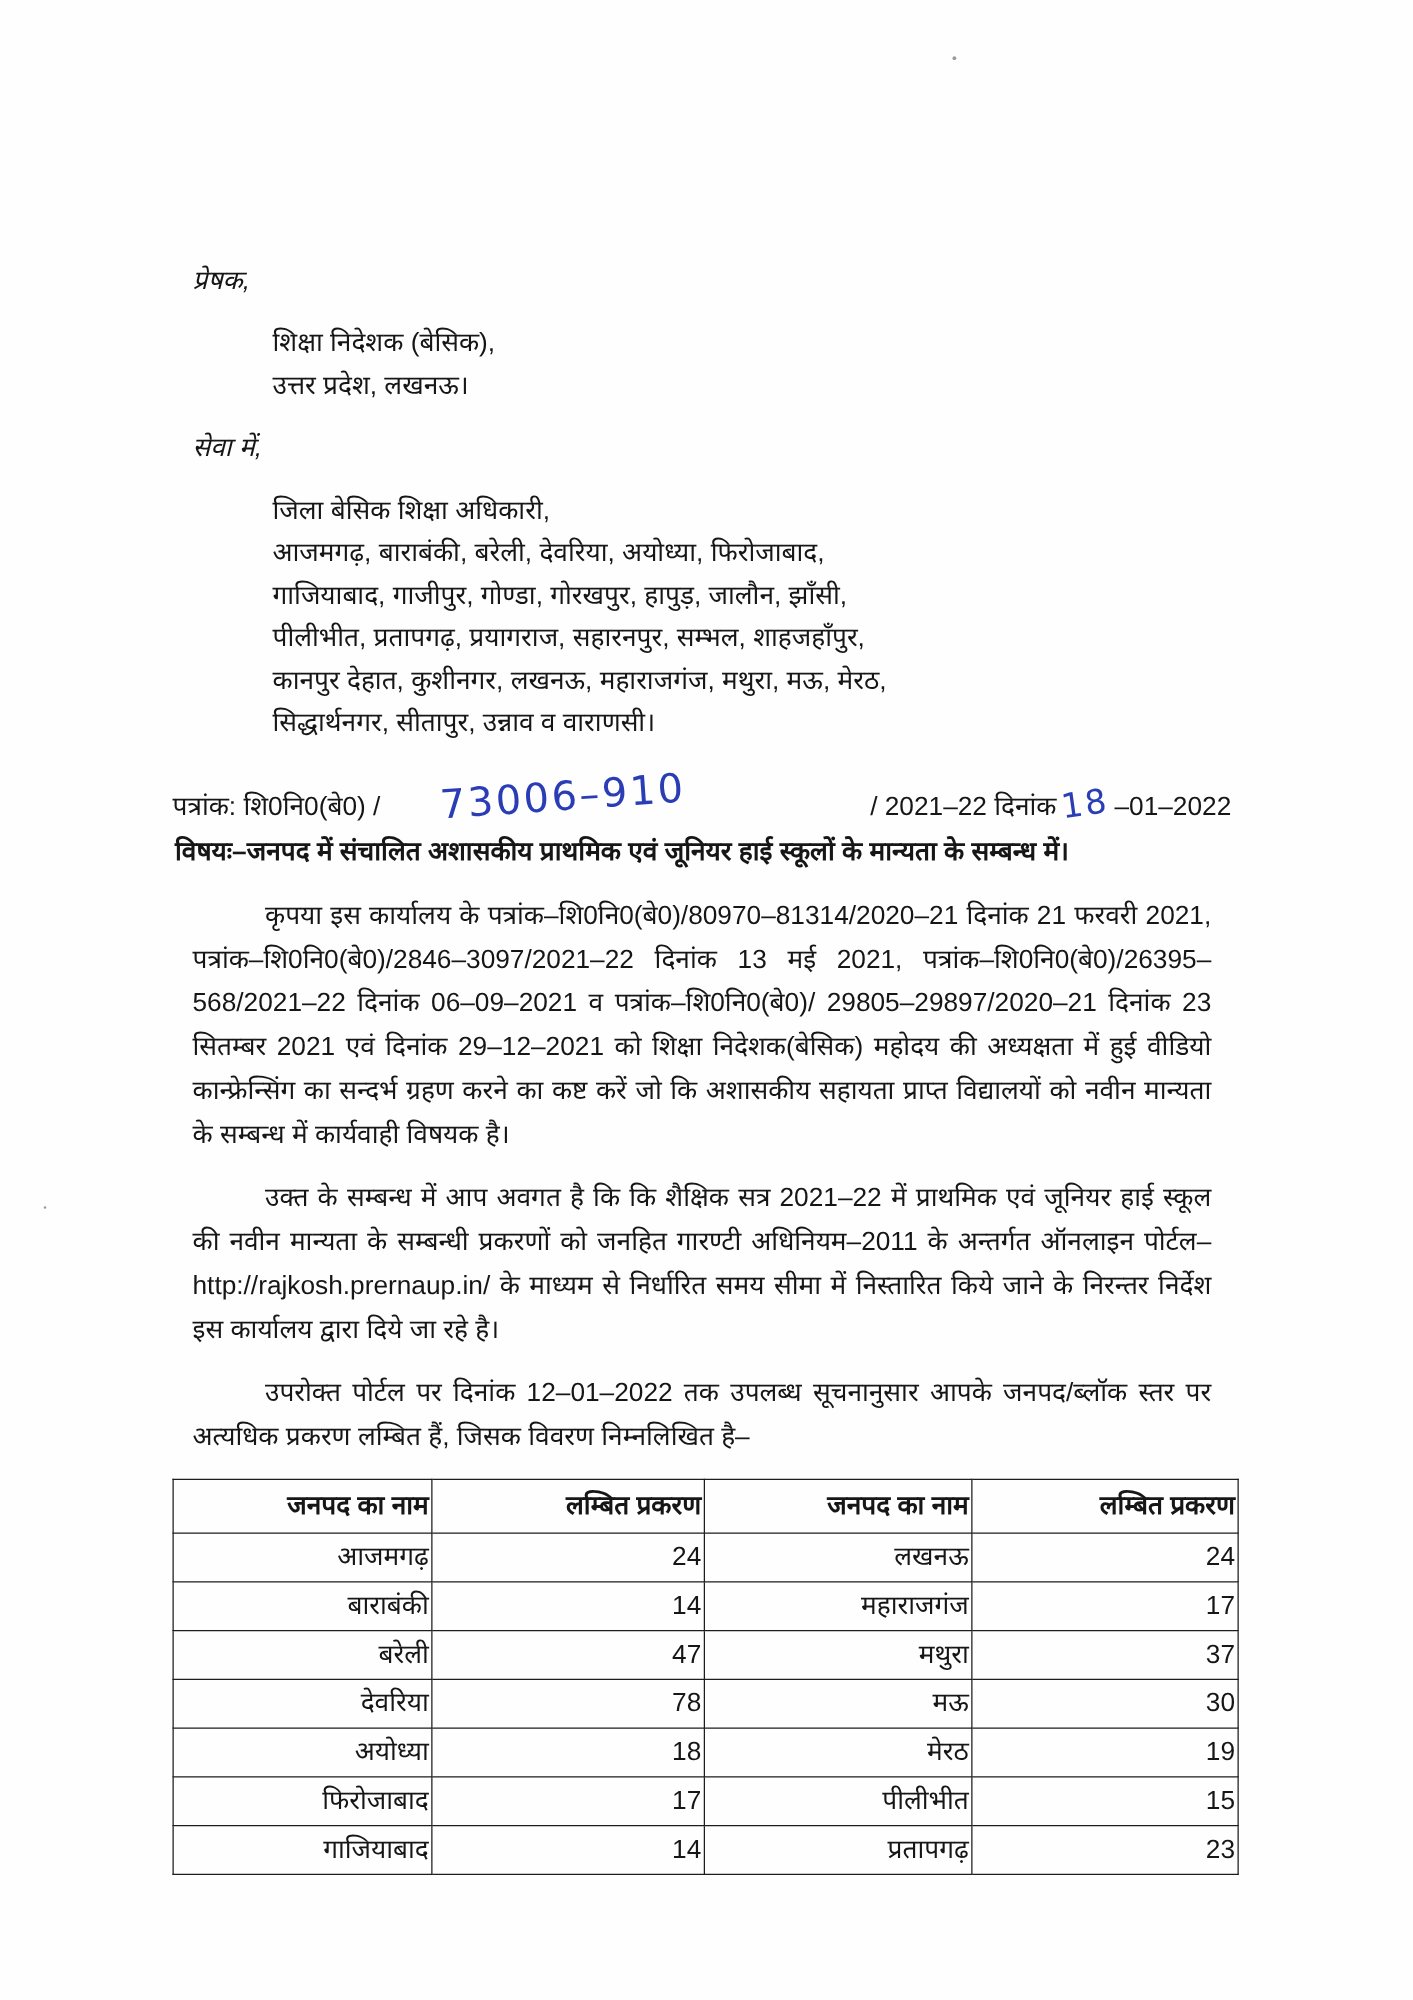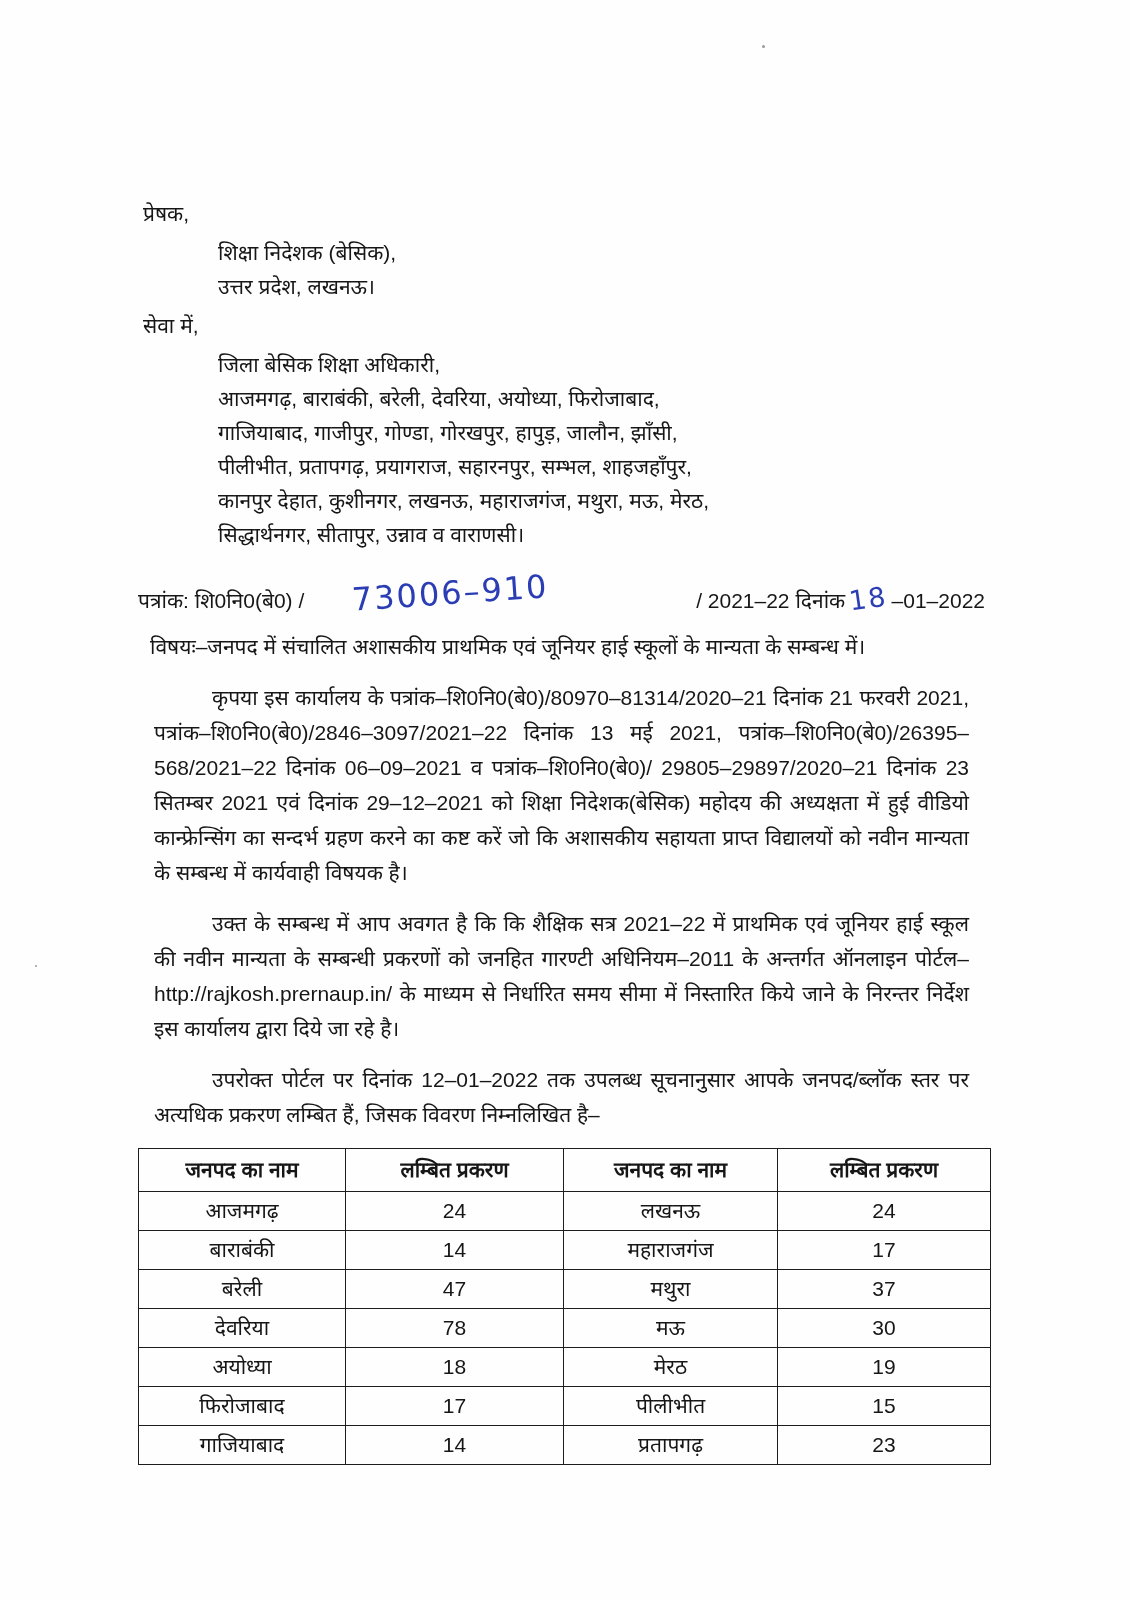--- a/index.html
+++ b/index.html
@@ -17,21 +17,21 @@
     padding:192px 145px 40px 138px;
     font-family:"Liberation Sans","DejaVu Sans",sans-serif;
     font-size:21px;
     line-height:34px;
     color:var(--text);
   }
   .speck{position:absolute;width:3px;height:3px;border-radius:50%;background:#9a9a9a;}
   .speck.s1{top:45px;right:365px;}
   .speck.s2{top:965px;left:35px;width:2px;height:2px;}
 
-  .block-label{margin:5px;}
+  .block-label{margin:16px;font-style:italic;}
   .indent1{margin:0 0 0 80px;}
 
   .ref-line{
     display:flex;
     align-items:baseline;
     margin:28px 0 2px 0;
     white-space:nowrap;
     text-align:right;
   }
   .ref-line .sp{flex:1;}
@@ -47,23 +47,23 @@
     transform:rotate(-4deg) translateY(-4px);
     margin-left:48px;
   }
   .hw-day{
     font-size:27px;
     transform:rotate(-8deg);
     margin:0 4px;
   }
 
   .subject{
-    font-weight:normal;
+    font-weight:bold;
     text-align:justify;
-    margin:12px;
+    margin:2px;
     padding-left:72px;
     text-indent:-72px;
   }
 
   .body-para{
     margin:16px;
     text-align:justify;
     text-indent:58px;
     line-height:35px;
   }
@@ -73,22 +73,22 @@
     width:852px;
     margin-top:14px;
     table-layout:fixed;
   }
   table.pending col.c1{width:207px;}
   table.pending col.c2{width:218px;}
   table.pending col.c3{width:214px;}
   table.pending col.c4{width:213px;}
   table.pending th, table.pending td{
     border:1.6px solid #1d1d1d;
-    padding:5px 23px;
-    text-align:center;
+    padding:5px 2px;
+    text-align:right;
     font-size:21px;
     line-height:28px;
     overflow:hidden;
   }
   table.pending th{
     font-weight:bold;
     padding-top:7px;
     padding-bottom:7px;
   }
 </style>

